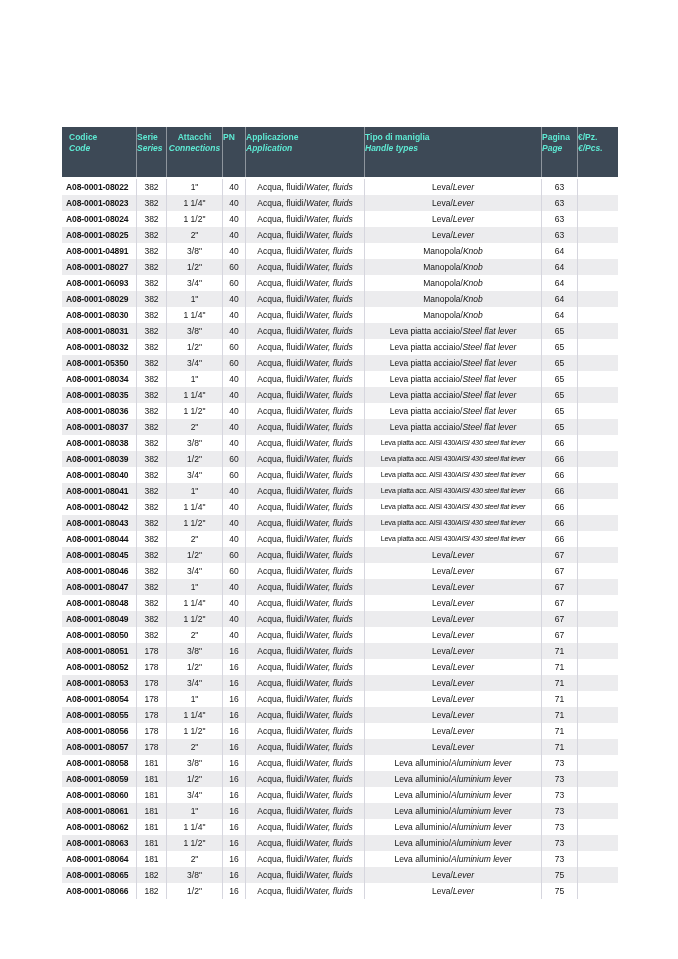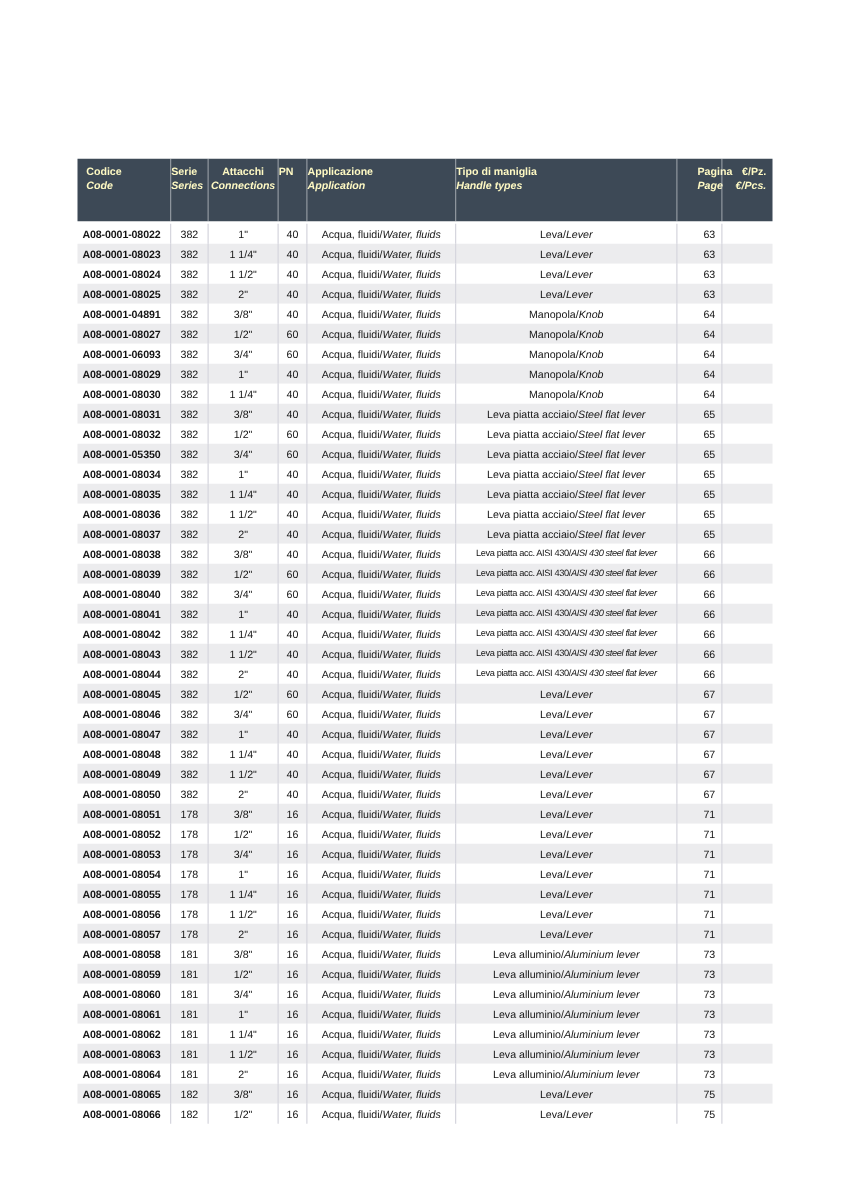--- a/index.html
+++ b/index.html
@@ -3,21 +3,21 @@
 <meta charset="utf-8">
 <style>
   * { margin:0; padding:0; box-sizing:border-box; }
   html,body { background:#ffffff; }
   body { width:678px; height:959px; font-family:"Liberation Sans", sans-serif; position:relative; overflow:hidden; }
 
   .page { position:absolute; inset:0; background:#ffffff; }
 
   .catalog-table { position:absolute; left:62px; top:127px; width:556px; }
 
-  .thead { display:flex; height:50px; background:var(--header-bg,#3d4956); color:#fef9c3; }
+  .thead { display:flex; height:50px; background:var(--header-bg,#3d4956); color:#5eead4; }
   .hcell { font-size:8.5px; font-weight:bold; line-height:10.5px; padding-top:5px;
            border-left:1px solid rgba(255,255,255,0.42); }
   .hcell:first-child { border-left:none; }
   .hcell .en { font-style:italic; display:block; }
 
   .tbody { margin-top:2px; }
   .row { display:flex; height:16px; background:#ffffff; }
   .row:nth-child(even) { background:var(--row-alt,#ececee); }
   .cell { font-size:8.5px; line-height:16px; color:#141414; white-space:nowrap; overflow:hidden;
           border-left:1px solid var(--grid,#d6d6de); text-align:center; }
@@ -25,25 +25,25 @@
   .cell i { font-style:italic; }
   .cell.long { font-size:7.4px; letter-spacing:-0.3px; }
 
   
   .col-code        { width:74px;  text-align:left; }
   .col-series      { width:30px; }
   .col-connections { width:56px;text-align:center; }
   .col-pn          { width:23px; }
   .col-application { width:119px; }
   .col-handle      { width:177px; }
-  .col-page        { width:36px;padding-left:16px; }
+  .col-page        { width:36px; }
   .col-price       { width:41px; }
 
   .hcell.col-code  { padding-left:7px; }
-  .hcell.col-price { text-align:right; padding-right:5px; }
+  .hcell.col-price { padding-right:5px; }
   .cell.col-code   { font-weight:bold; padding-left:4px; letter-spacing:-0.1px; }
 
   .footer { position:absolute; left:52px; top:916px; font-size:10px; white-space:nowrap; }
   .footer .pagenum { font-weight:bold; color:var(--footer-num,#3e4e63); }
   .footer .caption { color:var(--footer-cap,#8195ad); margin-left:12px; }
 </style>
 </head>
 <body>
 
 <div class="page">

